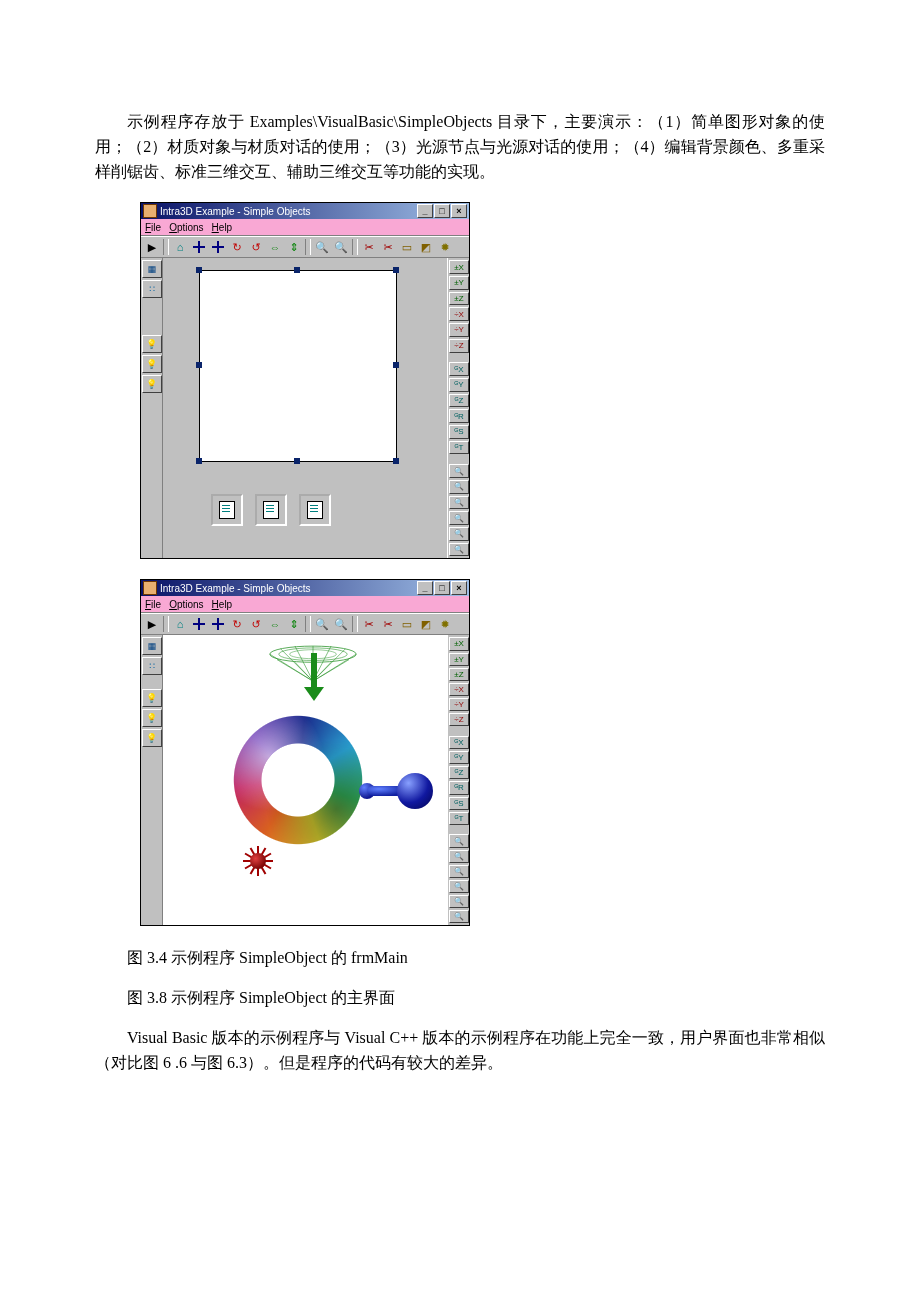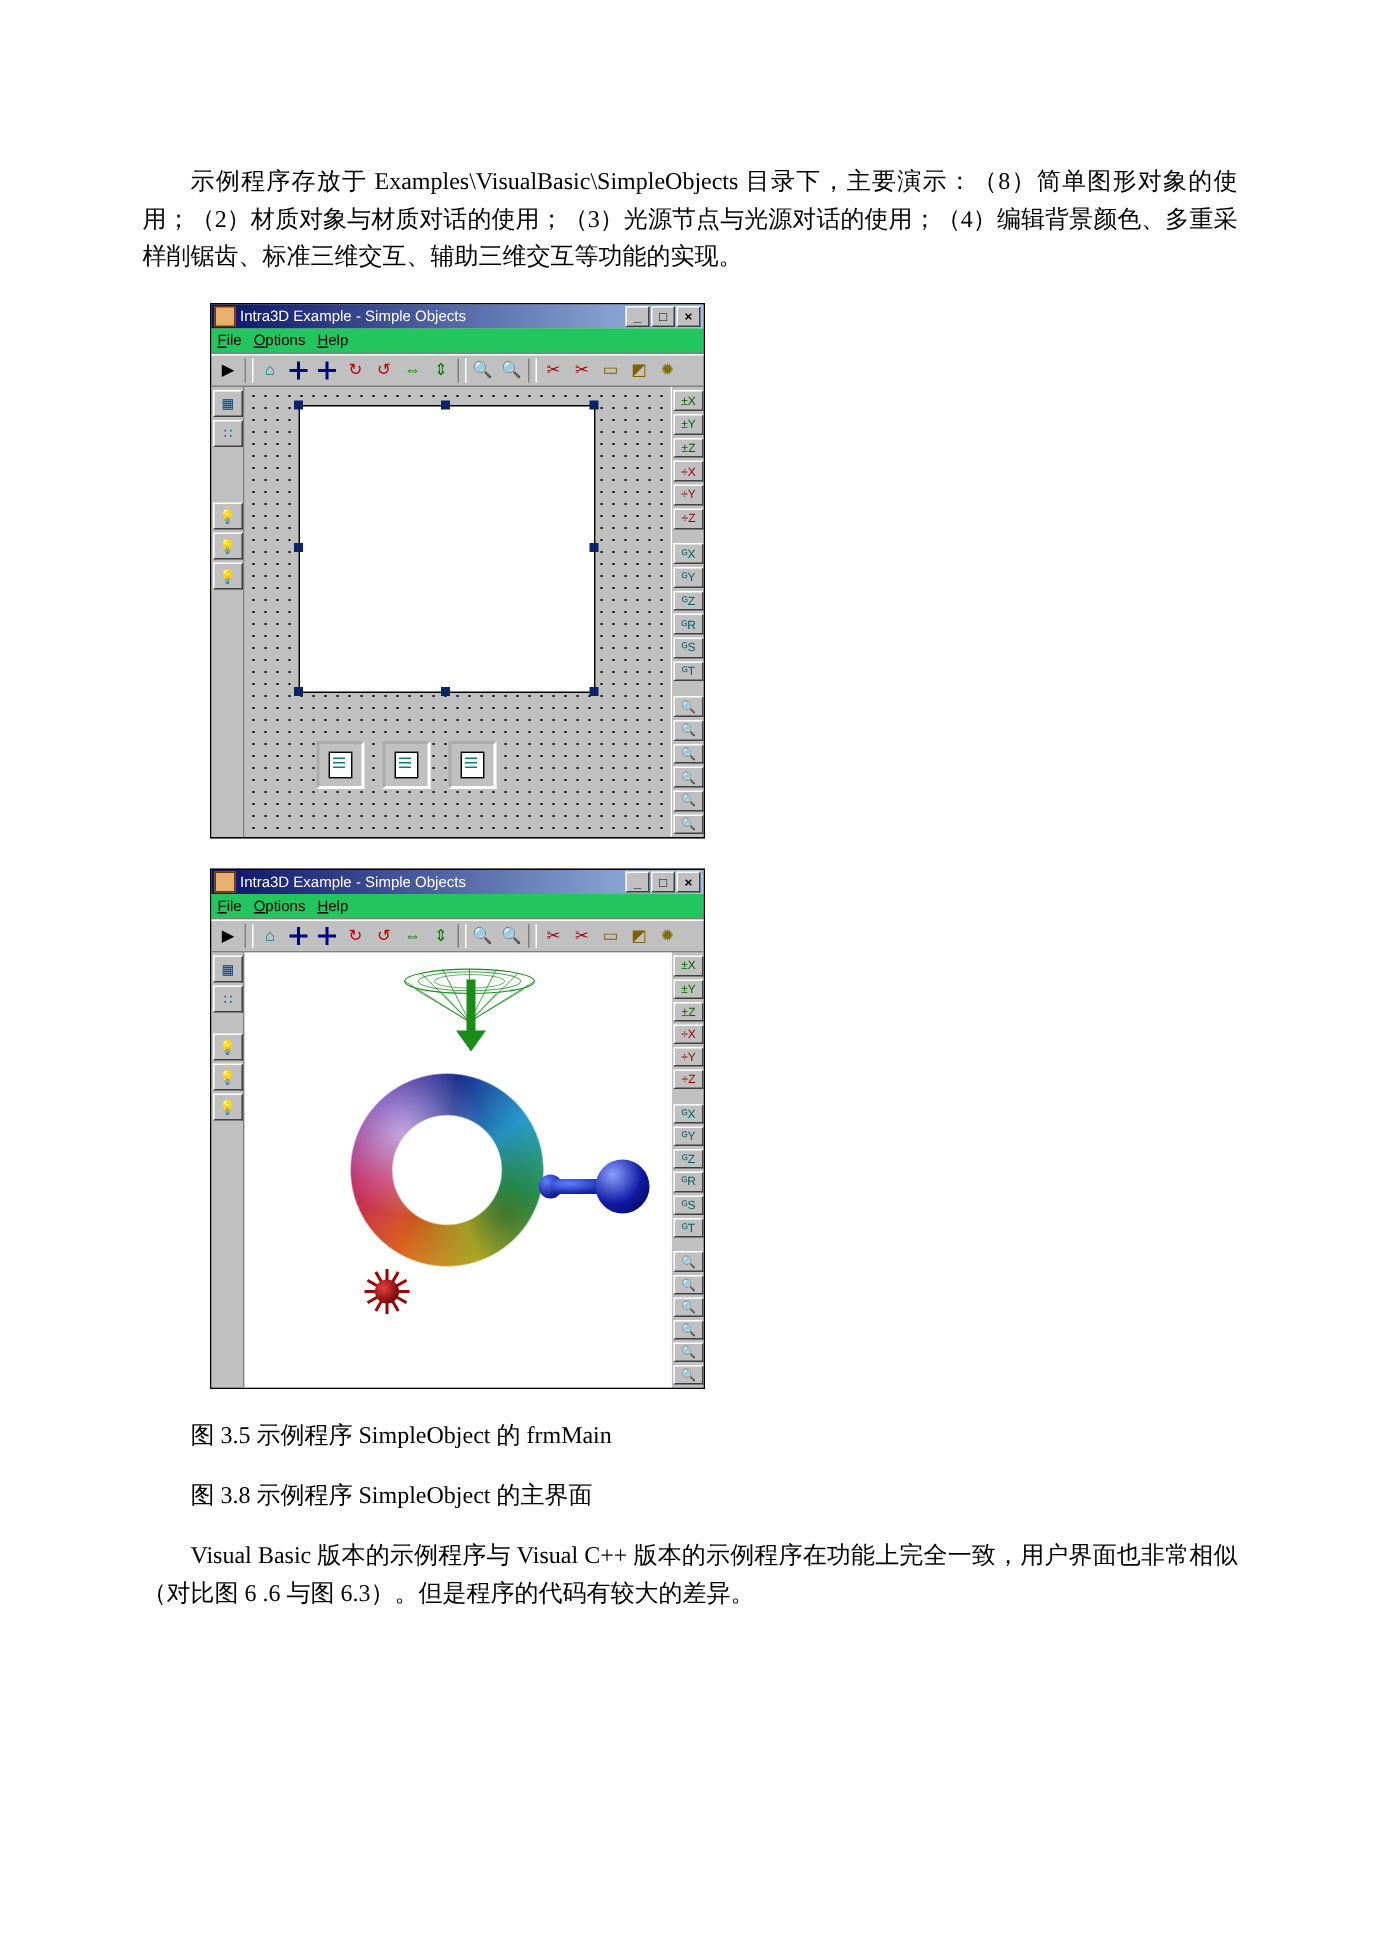--- a/index.html
+++ b/index.html
@@ -71,21 +71,21 @@
     display: flex;
     align-items: center;
     justify-content: center;
     color: #000;
     font-size: 9px;
     font-weight: bold;
     line-height: 1;
   }
   .menubar {
     height: 16px;
-    background: #22c55e;
+    background: #f9a8d4;
     display: flex;
     align-items: center;
     gap: 8px;
     padding: 0 4px;
     border-bottom: 1px solid #808080;
   }
   .menubar .mi {
     color: #000;
   }
   .menubar .mi .ul { text-decoration: underline; }
@@ -251,21 +251,21 @@
   .right-bar .side-btn{font-size:8px;}
   .rb-green{color:#006000;}
   .rb-red{color:#900000;}
 </style>
 </head>
 <body>
 
 <div class="page">
 
 
-  <p class="para indent">示例程序存放于 Examples\VisualBasic\SimpleObjects 目录下，主要演示：（8）简单图形对象的使用；（2）材质对象与材质对话的使用；（3）光源节点与光源对话的使用；（4）编辑背景颜色、多重采样削锯齿、标准三维交互、辅助三维交互等功能的实现。</p>
+  <p class="para indent">示例程序存放于 Examples\VisualBasic\SimpleObjects 目录下，主要演示：（1）简单图形对象的使用；（2）材质对象与材质对话的使用；（3）光源节点与光源对话的使用；（4）编辑背景颜色、多重采样削锯齿、标准三维交互、辅助三维交互等功能的实现。</p>
 
   <div class="app-window">
     <div class="titlebar">
       <div class="app-icon"></div>
       <div class="title-text">Intra3D Example - Simple Objects</div>
       <div class="win-btns">
         <div class="win-btn">_</div>
         <div class="win-btn">□</div>
         <div class="win-btn">×</div>
       </div>
@@ -538,18 +538,18 @@
         <div class="side-btn">🔍</div>
         <div class="side-btn">🔍</div>
         <div class="side-btn">🔍</div>
         <div class="side-btn">🔍</div>
         <div class="side-btn">🔍</div>
         <div class="side-btn">🔍</div>
       </div>
     </div>
   </div>
 
-  <p class="caption">图 3.5 示例程序 SimpleObject 的 frmMain</p>
+  <p class="caption">图 3.4 示例程序 SimpleObject 的 frmMain</p>
   <p class="caption">图 3.8 示例程序 SimpleObject 的主界面</p>
 
   <p class="para indent">Visual Basic 版本的示例程序与 Visual C++ 版本的示例程序在功能上完全一致，用户界面也非常相似（对比图 6 .6 与图 6.3）。但是程序的代码有较大的差异。</p>
 
 </div>
 
 </body></html>

